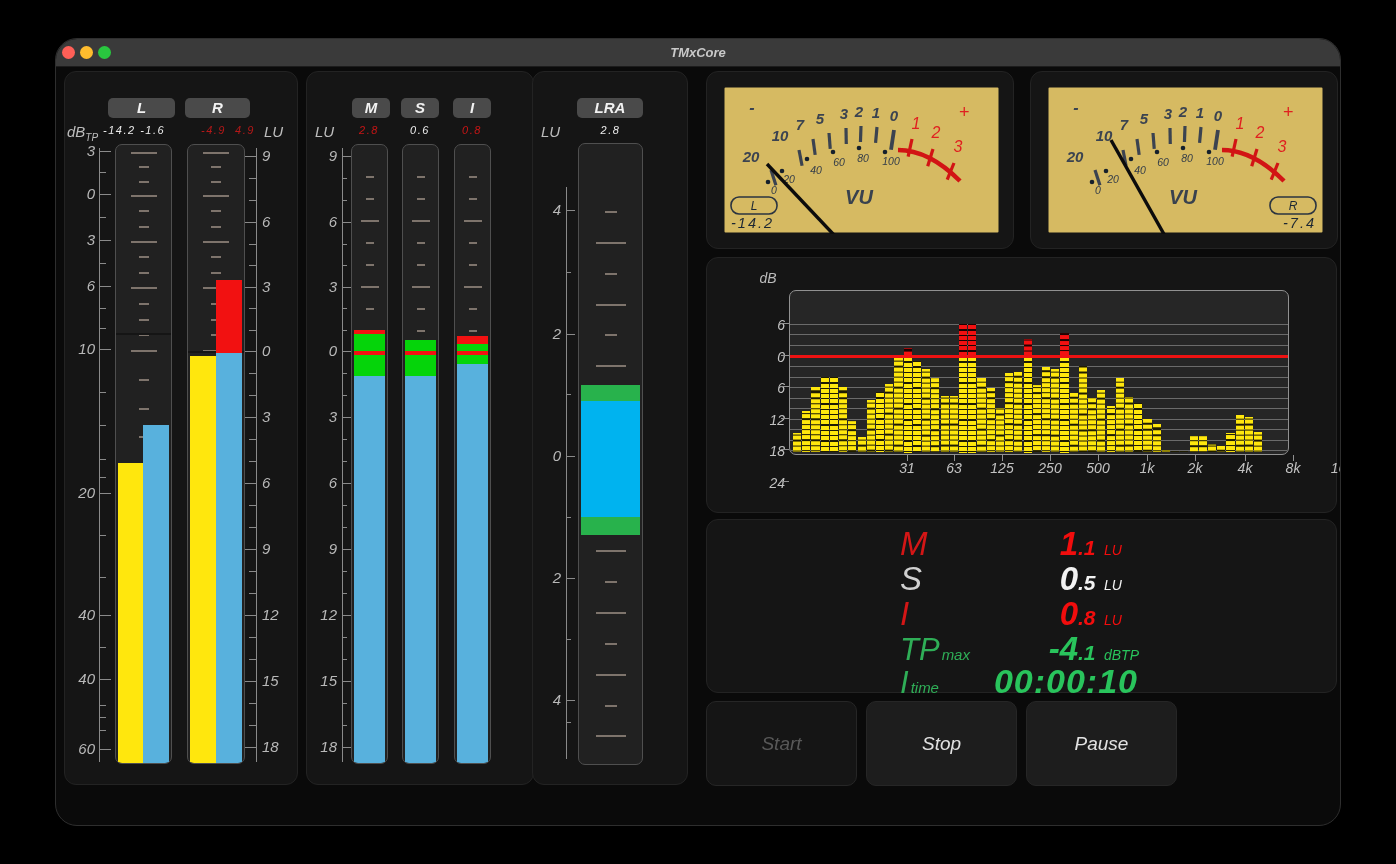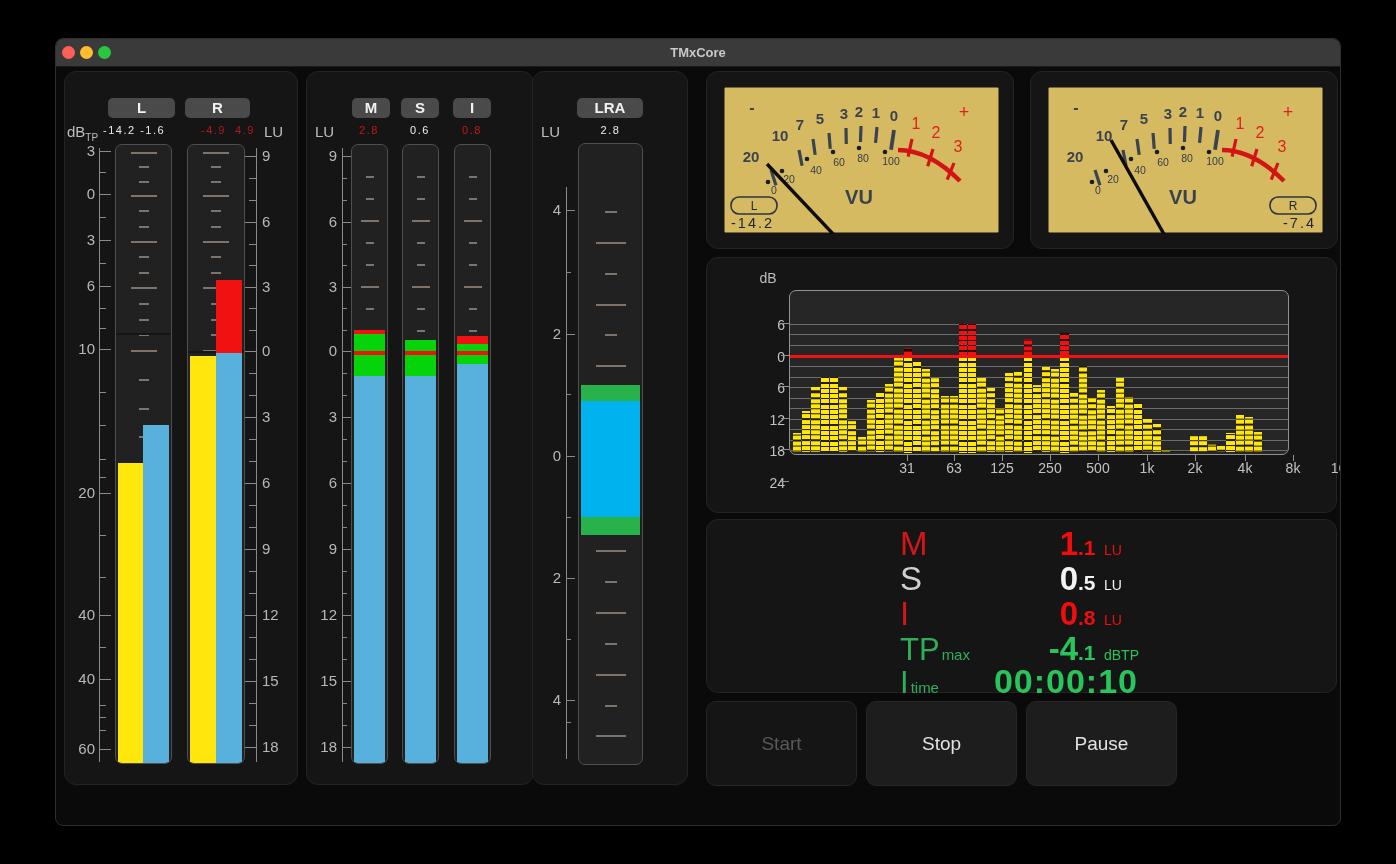--- a/index.html
+++ b/index.html
@@ -1,19 +1,19 @@
 <!DOCTYPE html>
 <html><head>
 <meta charset="utf-8">
 <style>
   html,body{margin:0;padding:0;background:#000;}
   .stage{position:relative;width:1396px;height:864px;background:#000;overflow:hidden;
          font-family:"Liberation Sans",sans-serif;}
   .window{position:absolute;left:55px;top:38px;width:1286px;height:788px;background:#0a0a0a;
-          border:1px solid #2e2e2e;border-radius:8px;box-sizing:border-box;overflow:hidden;}
+          border:1px solid #2e2e2e;border-radius:22px;box-sizing:border-box;overflow:hidden;font-style:italic;}
   .titlebar{position:absolute;left:0;top:0;width:100%;height:27px;background:#3a3a3a;
             border-bottom:1px solid #1c1c1c;}
   .title{position:absolute;left:0;top:0;width:100%;height:27px;line-height:27px;text-align:center;
          color:#c9c9c9;font-size:13px;font-weight:bold;}
   .light{position:absolute;top:7px;width:13px;height:13px;border-radius:50%;}
   .panel{position:absolute;background:#151515;border:1px solid #232323;border-radius:12px;box-sizing:border-box;}
   
   #panel-lr{left:8px;top:32px;width:234px;height:714px;}
   #panel-msi{left:250px;top:32px;width:228px;height:714px;}
   #panel-lra{left:476px;top:32px;width:156px;height:714px;}

